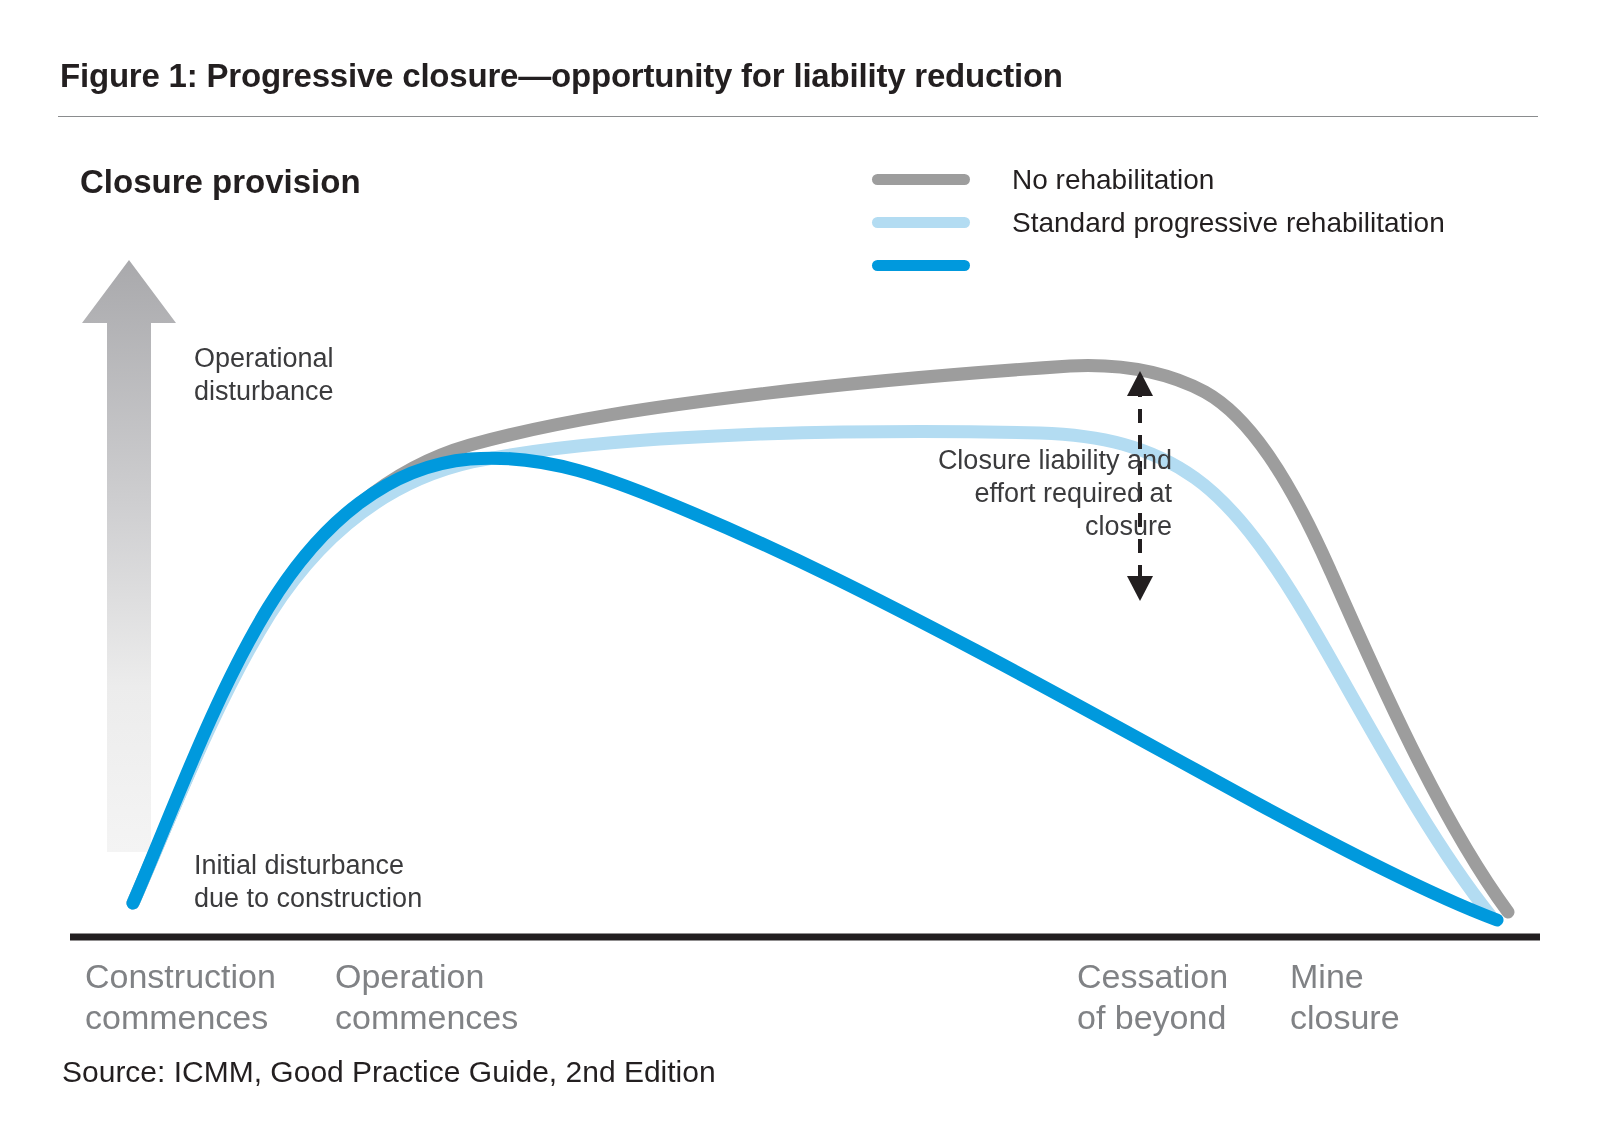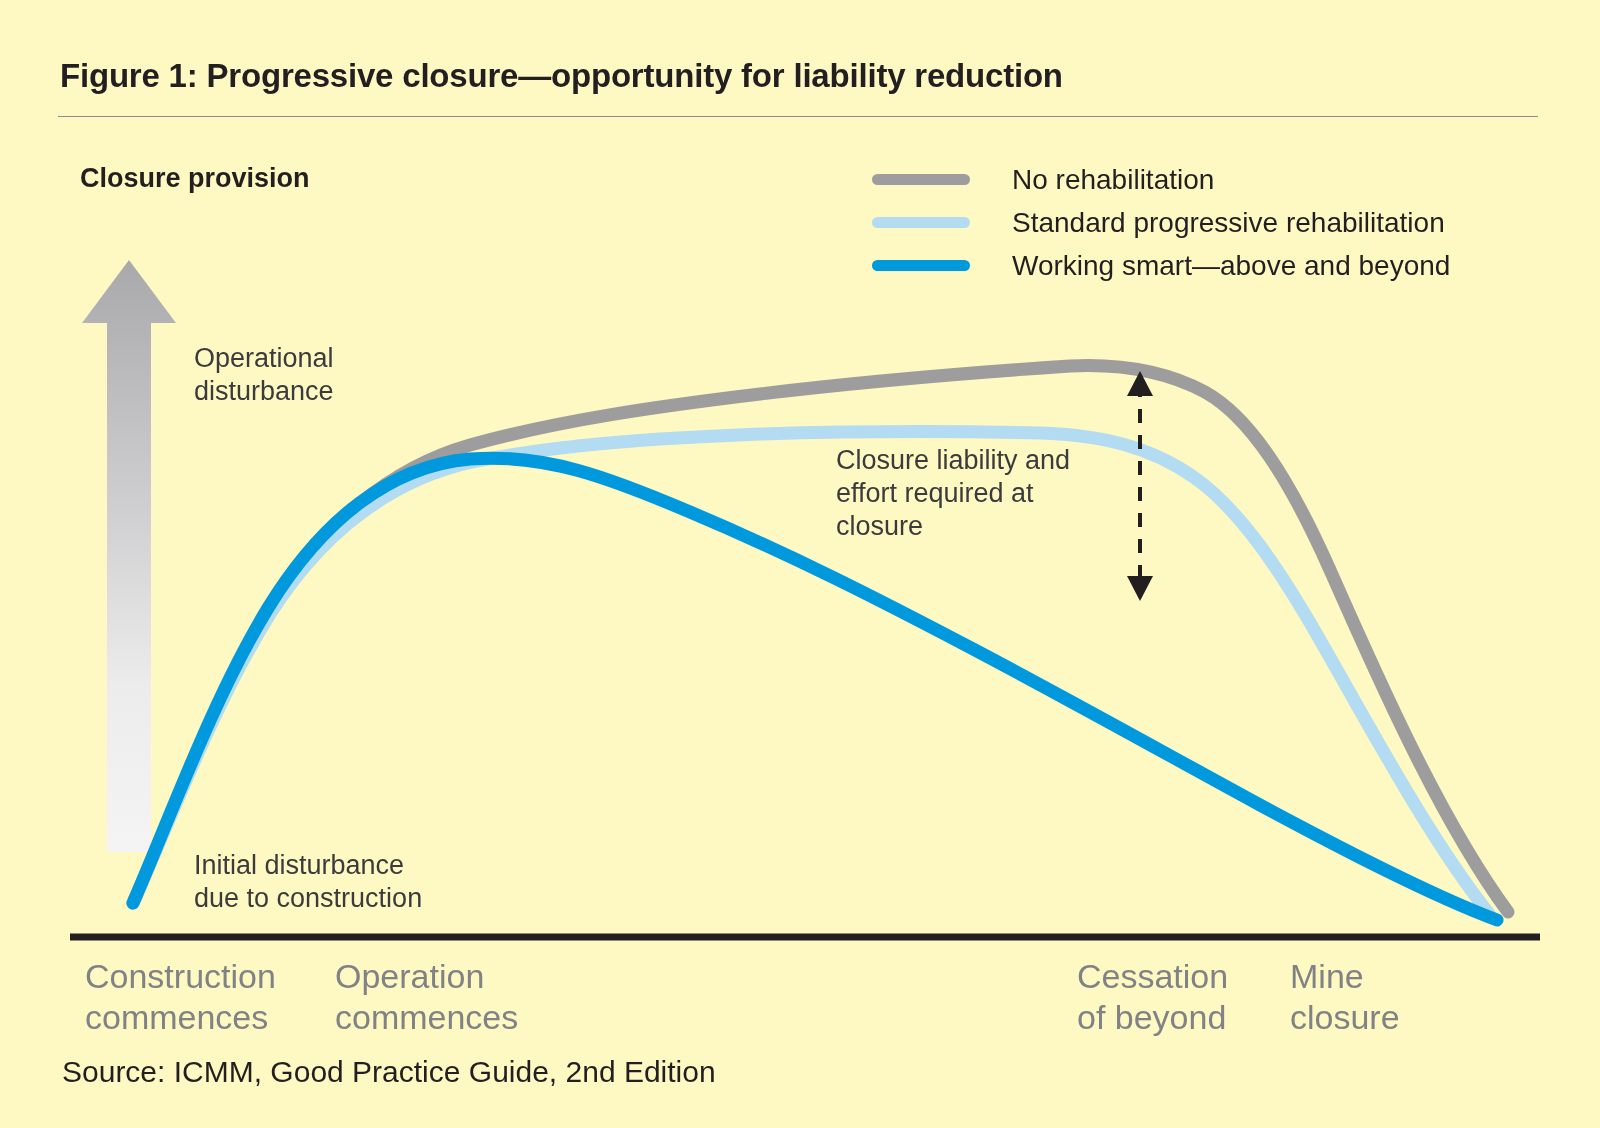--- a/index.html
+++ b/index.html
@@ -4,21 +4,21 @@
 <style>
   html, body {
     margin: 0;
     padding: 0;
     background: #e6e7e8;
   }
   #page {
     position: relative;
     width: 1600px;
     height: 1128px;
-    background: #fef9c3;
+    background: #ffffff;
     font-family: "Liberation Sans", sans-serif;
     overflow: hidden;
   }
 
   
   #figure-title {
     position: absolute;
     left: 60px;
     top: 57px;
     font-size: 33px;
@@ -34,21 +34,21 @@
     width: 1480px;
     height: 1px;
     background: #8a8c8e;
   }
 
   
   #y-axis-caption {
     position: absolute;
     left: 80px;
     top: 163px;
-    font-size: 27px;
+    font-size: 33px;
     font-weight: bold;
     color: #231f20;
     white-space: nowrap;
   }
 
   
   #legend {
     position: absolute;
     left: 872px;
     top: 158px;
@@ -76,21 +76,21 @@
   
   .plot-note {
     position: absolute;
     font-size: 27px;
     color: #3b3b3d;
     line-height: 1.22;
     white-space: pre-line;
   }
   #note-operational { left: 194px; top: 342px; }
   #note-initial     { left: 194px; top: 849px; }
-  #note-liability   { left: 836px; top: 444px; width: 288px; }
+  #note-liability   { left: 884px; top: 444px; text-align: right; width: 288px; }
 
   
   .x-label {
     position: absolute;
     font-size: 34px;
     color: #808285;
     line-height: 1.22;
     white-space: pre-line;
   }
   #xlab-0 { left: 85px;  top: 956px; }
@@ -132,21 +132,20 @@
     <div class="legend-row">
       <span class="legend-swatch" style="background:#9d9d9d"></span>
       <span class="legend-label">No rehabilitation</span>
     </div>
     <div class="legend-row">
       <span class="legend-swatch" style="background:#b3dcf2"></span>
       <span class="legend-label">Standard progressive rehabilitation</span>
     </div>
     <div class="legend-row">
       <span class="legend-swatch" style="background:#0099dd"></span>
-      <span class="legend-label">Working smart—above and beyond</span>
     </div>
   </div>
 
   <svg id="chart-svg" viewBox="0 0 1600 1128">
     <defs>
       <linearGradient id="upArrowGrad" x1="0" y1="0" x2="0" y2="1">
         <stop offset="0%" stop-color="#a9a9ac"></stop>
         <stop offset="42%" stop-color="#cfcfd1"></stop>
         <stop offset="72%" stop-color="#ececec"></stop>
         <stop offset="100%" stop-color="#f4f4f4"></stop>

